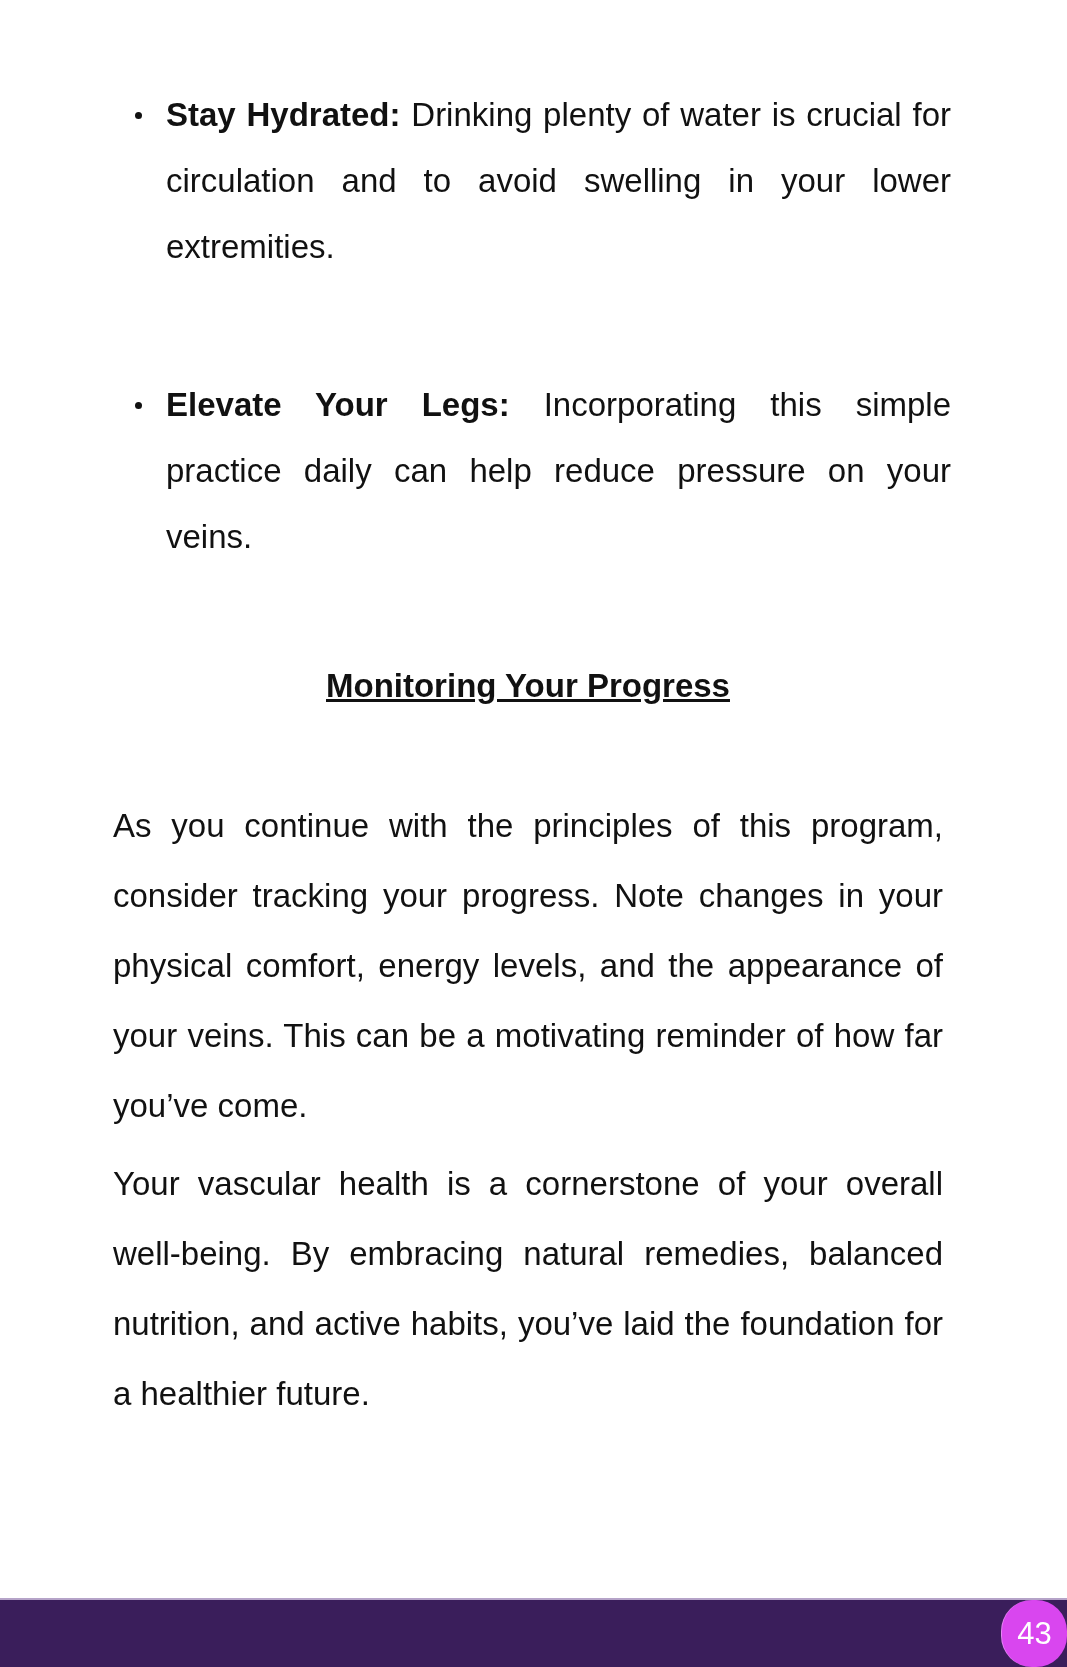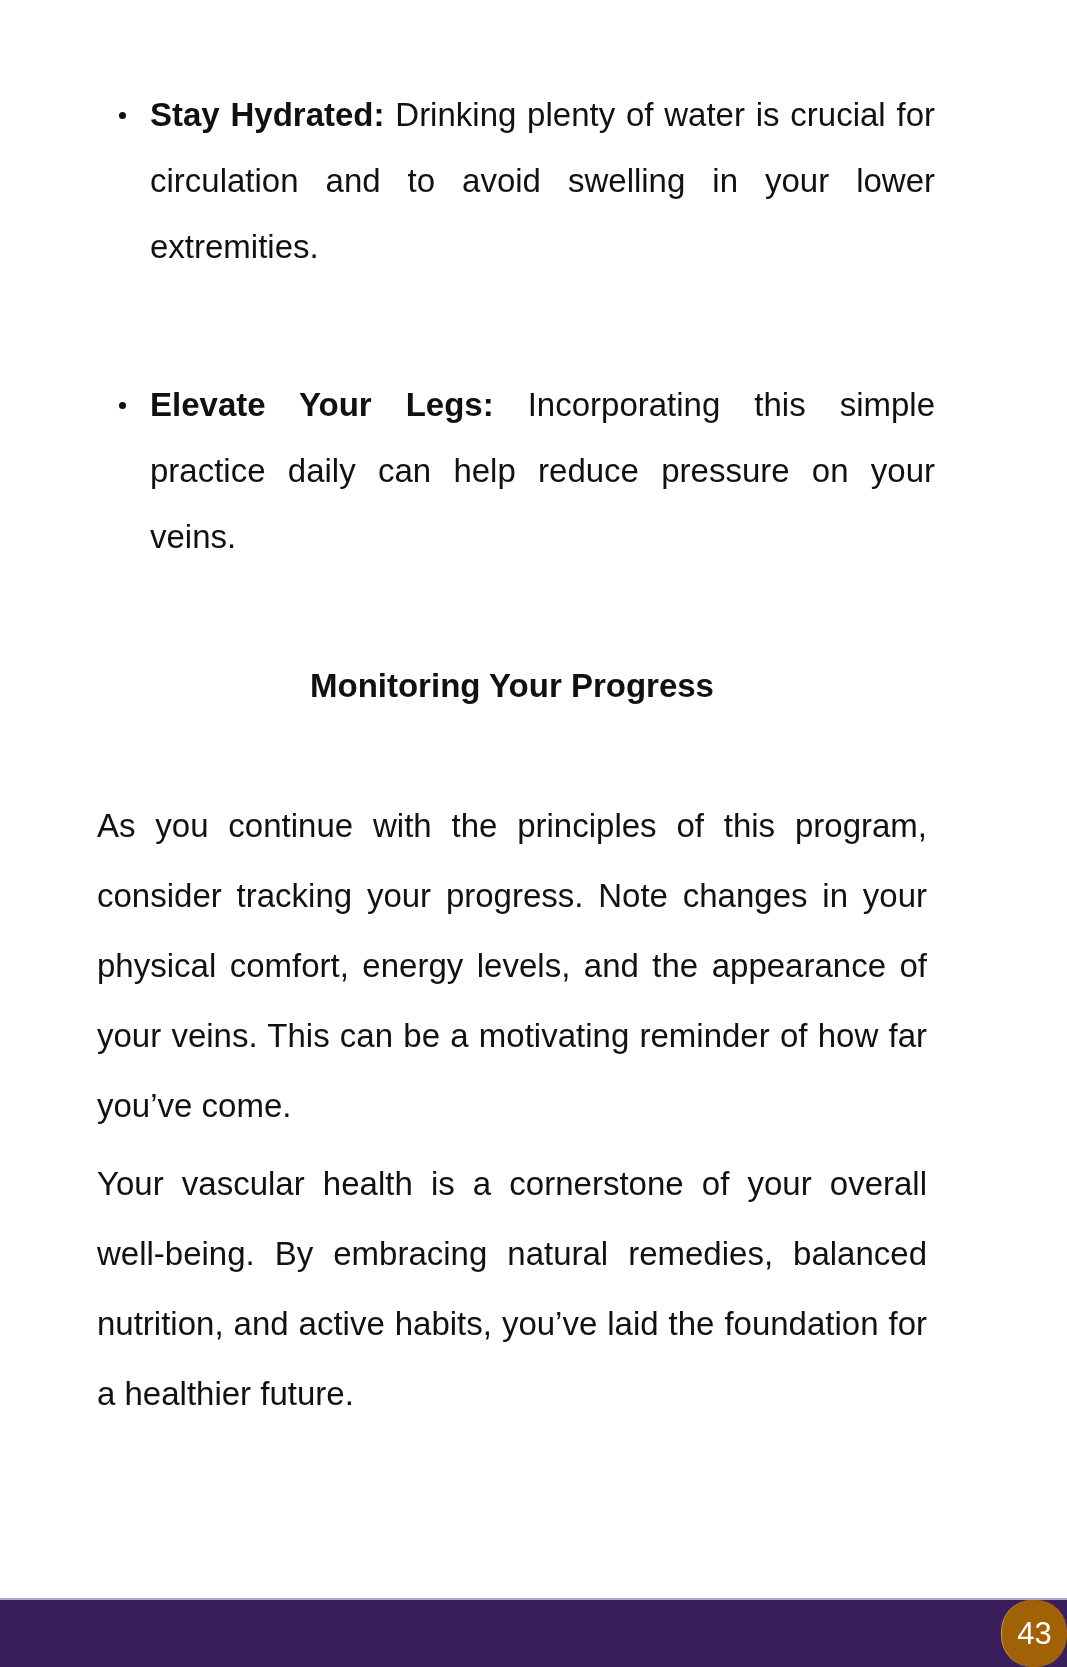--- a/index.html
+++ b/index.html
@@ -12,21 +12,21 @@
     width: 1067px;
     height: 1667px;
     background: #ffffff;
     overflow: hidden;
     font-family: "Liberation Sans", sans-serif;
     color: #111111;
   }
   .content {
     position: absolute;
     top: 0;
-    left: 89px;
+    left: 105px;
     width: 846px;
     padding-top: 82px;
     font-size: 33px;
   }
   ul.bullet-list {
     list-style: none;
     margin: 0;
     padding: 0;
   }
   ul.bullet-list li {
@@ -50,21 +50,21 @@
   .lead-bold {
     font-weight: bold;
   }
   h2.section-heading {
     font-size: 33px;
     font-weight: bold;
     line-height: 66px;
     text-align: center;
     margin: 0;
   }
-  h2.heading-1 { margin-top: 83px; margin-bottom: 72px; }
+  h2.heading-1 { margin-top: 83px; margin-bottom: 72px; text-decoration: underline; }
   h2.heading-2 { margin-top: 77px; margin-bottom: 74px; }
   p.body-paragraph {
     margin: 8px;
     line-height: 70px;
     text-align: justify;
   }
   .footer-bar {
     position: absolute;
     left: 0;
     right: 0;
@@ -111,18 +111,18 @@
 
     <h2 class="section-heading heading-1">Monitoring Your Progress</h2>
     <p class="body-paragraph">As you continue with the principles of this program, consider tracking your progress. Note changes in your physical comfort, energy levels, and the appearance of your veins. This can be a motivating reminder of how far you’ve come.</p>
 
     <p class="body-paragraph">Your vascular health is a cornerstone of your overall well-being. By embracing natural remedies, balanced nutrition, and active habits, you’ve laid the foundation for a healthier future.</p>
 
   </div>
 
   <div class="footer-bar" style="background-color: rgb(58, 30, 91);">
     <div class="footer-spacer"></div>
-    <div class="page-number-cell" style="background-color: #a16207; border-radius: 31px;">
+    <div class="page-number-cell" style="background-color: #d946ef; border-radius: 31px;">
       <span class="page-number">43</span>
     </div>
   </div>
 
 </div>
 
 </body></html>

